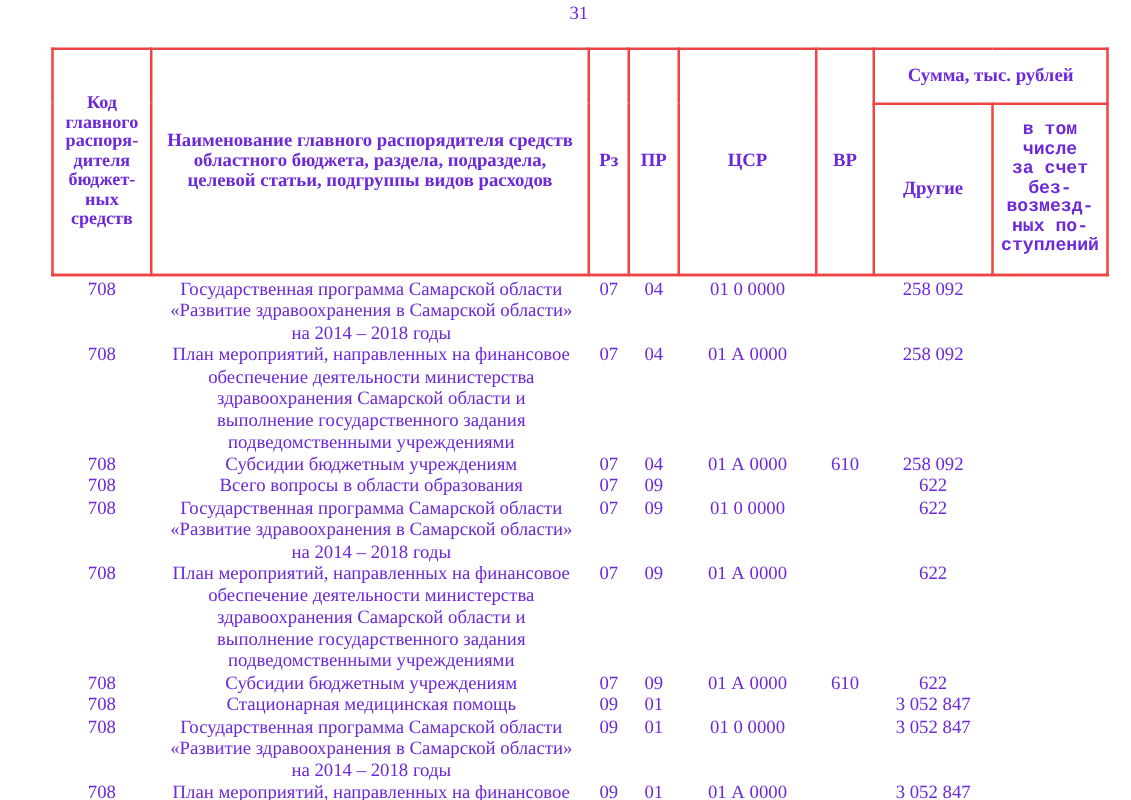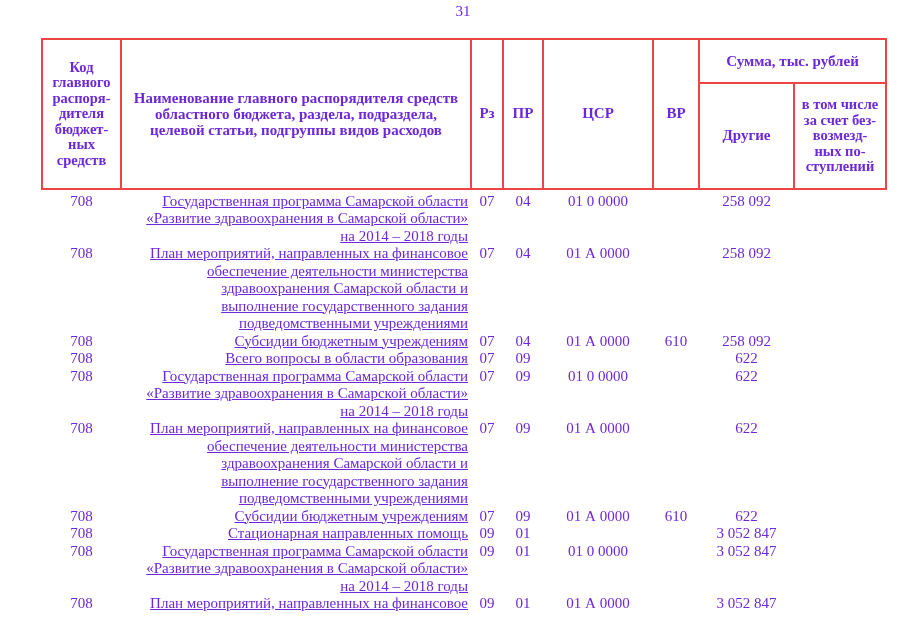--- a/index.html
+++ b/index.html
@@ -36,36 +36,35 @@
     vertical-align: middle;
     padding: 13px 2px;
     background: #ffffff;
     margin-left: 43px;
   }
   thead tr.sum-row { height: 17px; }
   thead tr.sub-row { height: 96px; }
   th.h-sum   { line-height: 16px; }
   th.h-code  { line-height: 15.5px; white-space: pre-line; font-size: 14.5px; }
   th.h-name  { line-height: 16px;  white-space: pre-line; text-align: center; }
-  th.h-grat  { line-height: 15.5px; white-space: pre-line; font-size: 14.5px; }
+  th.h-grat  { line-height: 15.5px; white-space: pre-line; font-size: 14.5px; font-family: Liberation Mono, monospace; }
   tbody td {
     font-size: 15px;
     line-height: 17.5px;
     vertical-align: top;
     padding: 0;
     border: none;
   }
   tbody tr:first-child td { padding-top: 3px; }
   .c-code, .c-rz, .c-pr, .c-csr, .c-vr, .c-total, .c-grat { text-align: center; }
   .c-name {
-    text-align: right;
+    text-align: center;
     padding-left: 5px;
     padding-right: 3px;
     white-space: pre-line;
-    text-decoration: underline;
   }
 </style>
 </head>
 <body>
 
 <div class="page">
 
   <div class="page-number">31</div>
 
   <table class="budget">
@@ -191,21 +190,21 @@
     <td class="c-rz">07</td>
     <td class="c-pr">09</td>
     <td class="c-csr">01 А 0000</td>
     <td class="c-vr">610</td>
     <td class="c-total">622</td>
     <td class="c-grat"></td>
   </tr>
 
   <tr>
     <td class="c-code">708</td>
-    <td class="c-name">Стационарная направленных помощь</td>
+    <td class="c-name">Стационарная медицинская помощь</td>
     <td class="c-rz">09</td>
     <td class="c-pr">01</td>
     <td class="c-csr"></td>
     <td class="c-vr"></td>
     <td class="c-total">3 052 847</td>
     <td class="c-grat"></td>
   </tr>
 
   <tr>
     <td class="c-code">708</td>

